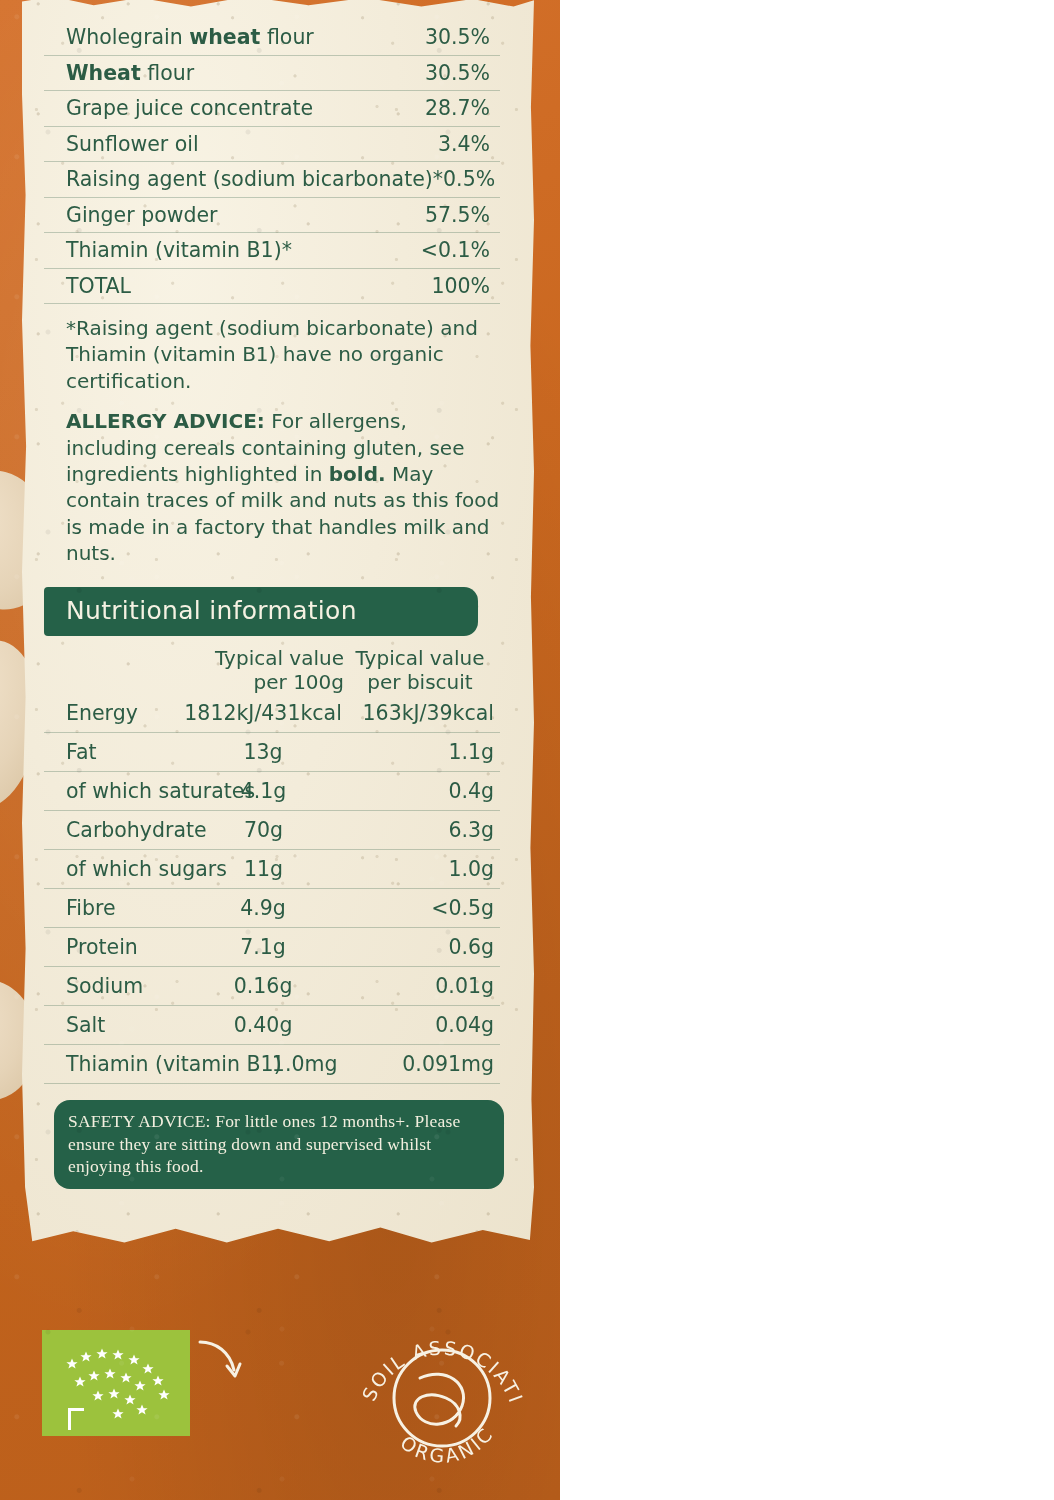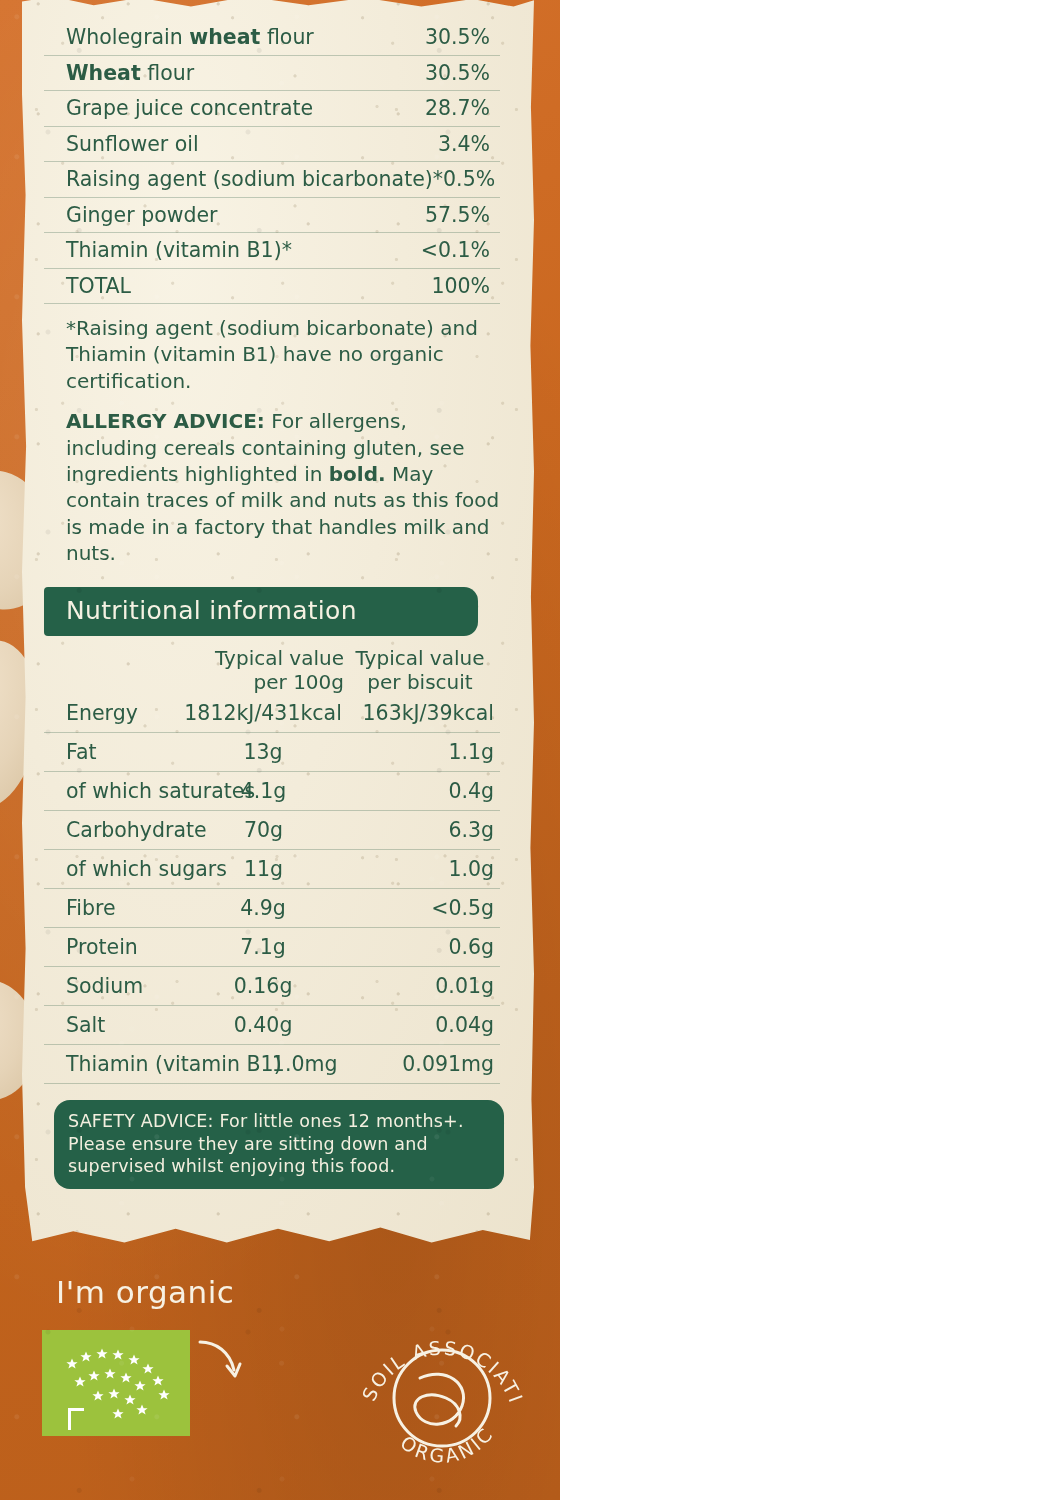--- a/index.html
+++ b/index.html
@@ -179,20 +179,21 @@
     margin: 16px 0 0 10px;
     width: 450px;
     background: #256148;
     color: #f3efdf;
     border-radius: 16px;
     padding: 10px 16px 12px 14px;
     box-sizing: border-box;
     font-size: 17.5px;
     line-height: 1.28;
     letter-spacing: .2px;
+    font-family: Liberation Serif, serif;
   }
 
   
   .organic-area {
     position: absolute;
     left: 0;
     top: 1258px;
     width: 560px;
     height: 242px;
   }
@@ -348,21 +349,20 @@
       </div>
 
     </div>
 
     <div class="safety">
       <span>SAFETY ADVICE:</span><span> For little ones 12 months+. Please ensure they are sitting down and supervised whilst enjoying this food.</span>
     </div>
   </div>
 
   <div class="organic-area">
-    <div class="im-organic">I'm organic</div>
 
     <div class="eu-leaf">
       <svg width="148" height="106" viewBox="0 0 148 106" aria-hidden="true">
         <rect x="0" y="0" width="148" height="106" fill="#9cc23d"></rect>
         <g fill="#ffffff">
           <g id="s">
             <polygon points="0,-5.5 1.6,-1.7 5.6,-1.7 2.4,0.8 3.6,4.6 0,2.3 -3.6,4.6 -2.4,0.8 -5.6,-1.7 -1.6,-1.7" transform="translate(30,34)"></polygon>
             <polygon points="0,-5.5 1.6,-1.7 5.6,-1.7 2.4,0.8 3.6,4.6 0,2.3 -3.6,4.6 -2.4,0.8 -5.6,-1.7 -1.6,-1.7" transform="translate(44,27)"></polygon>
             <polygon points="0,-5.5 1.6,-1.7 5.6,-1.7 2.4,0.8 3.6,4.6 0,2.3 -3.6,4.6 -2.4,0.8 -5.6,-1.7 -1.6,-1.7" transform="translate(60,24)"></polygon>
             <polygon points="0,-5.5 1.6,-1.7 5.6,-1.7 2.4,0.8 3.6,4.6 0,2.3 -3.6,4.6 -2.4,0.8 -5.6,-1.7 -1.6,-1.7" transform="translate(76,25)"></polygon>

